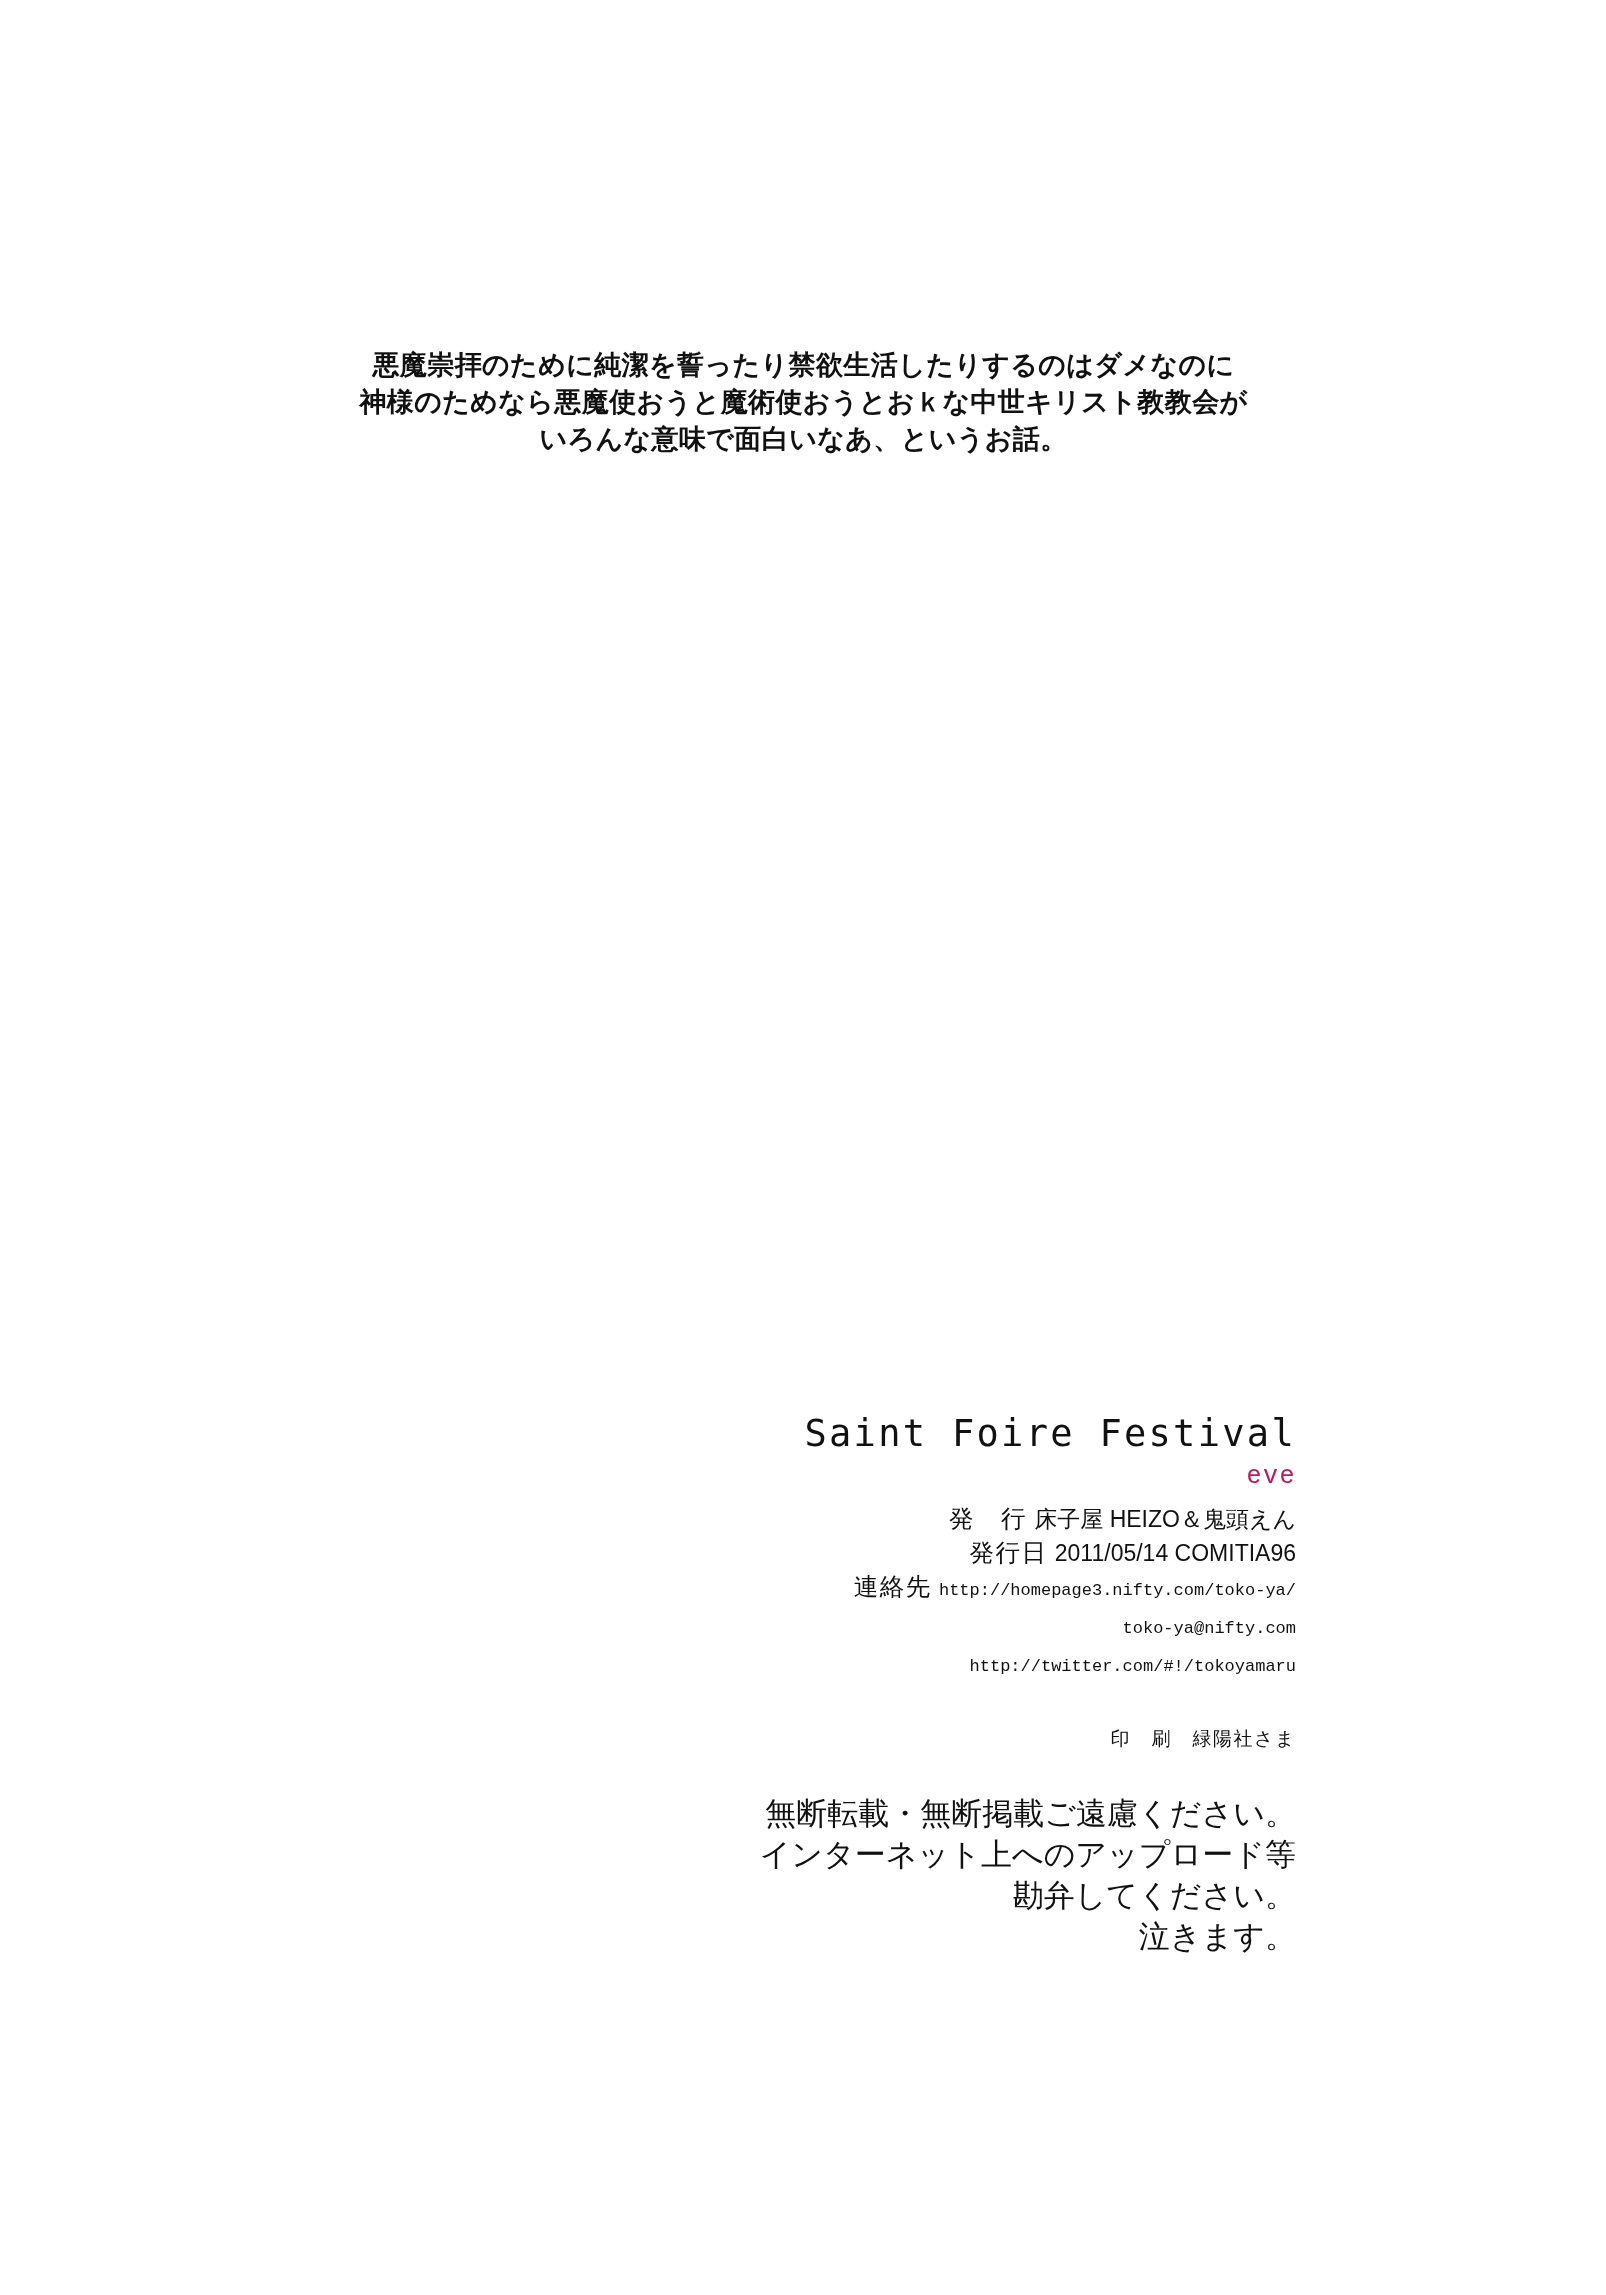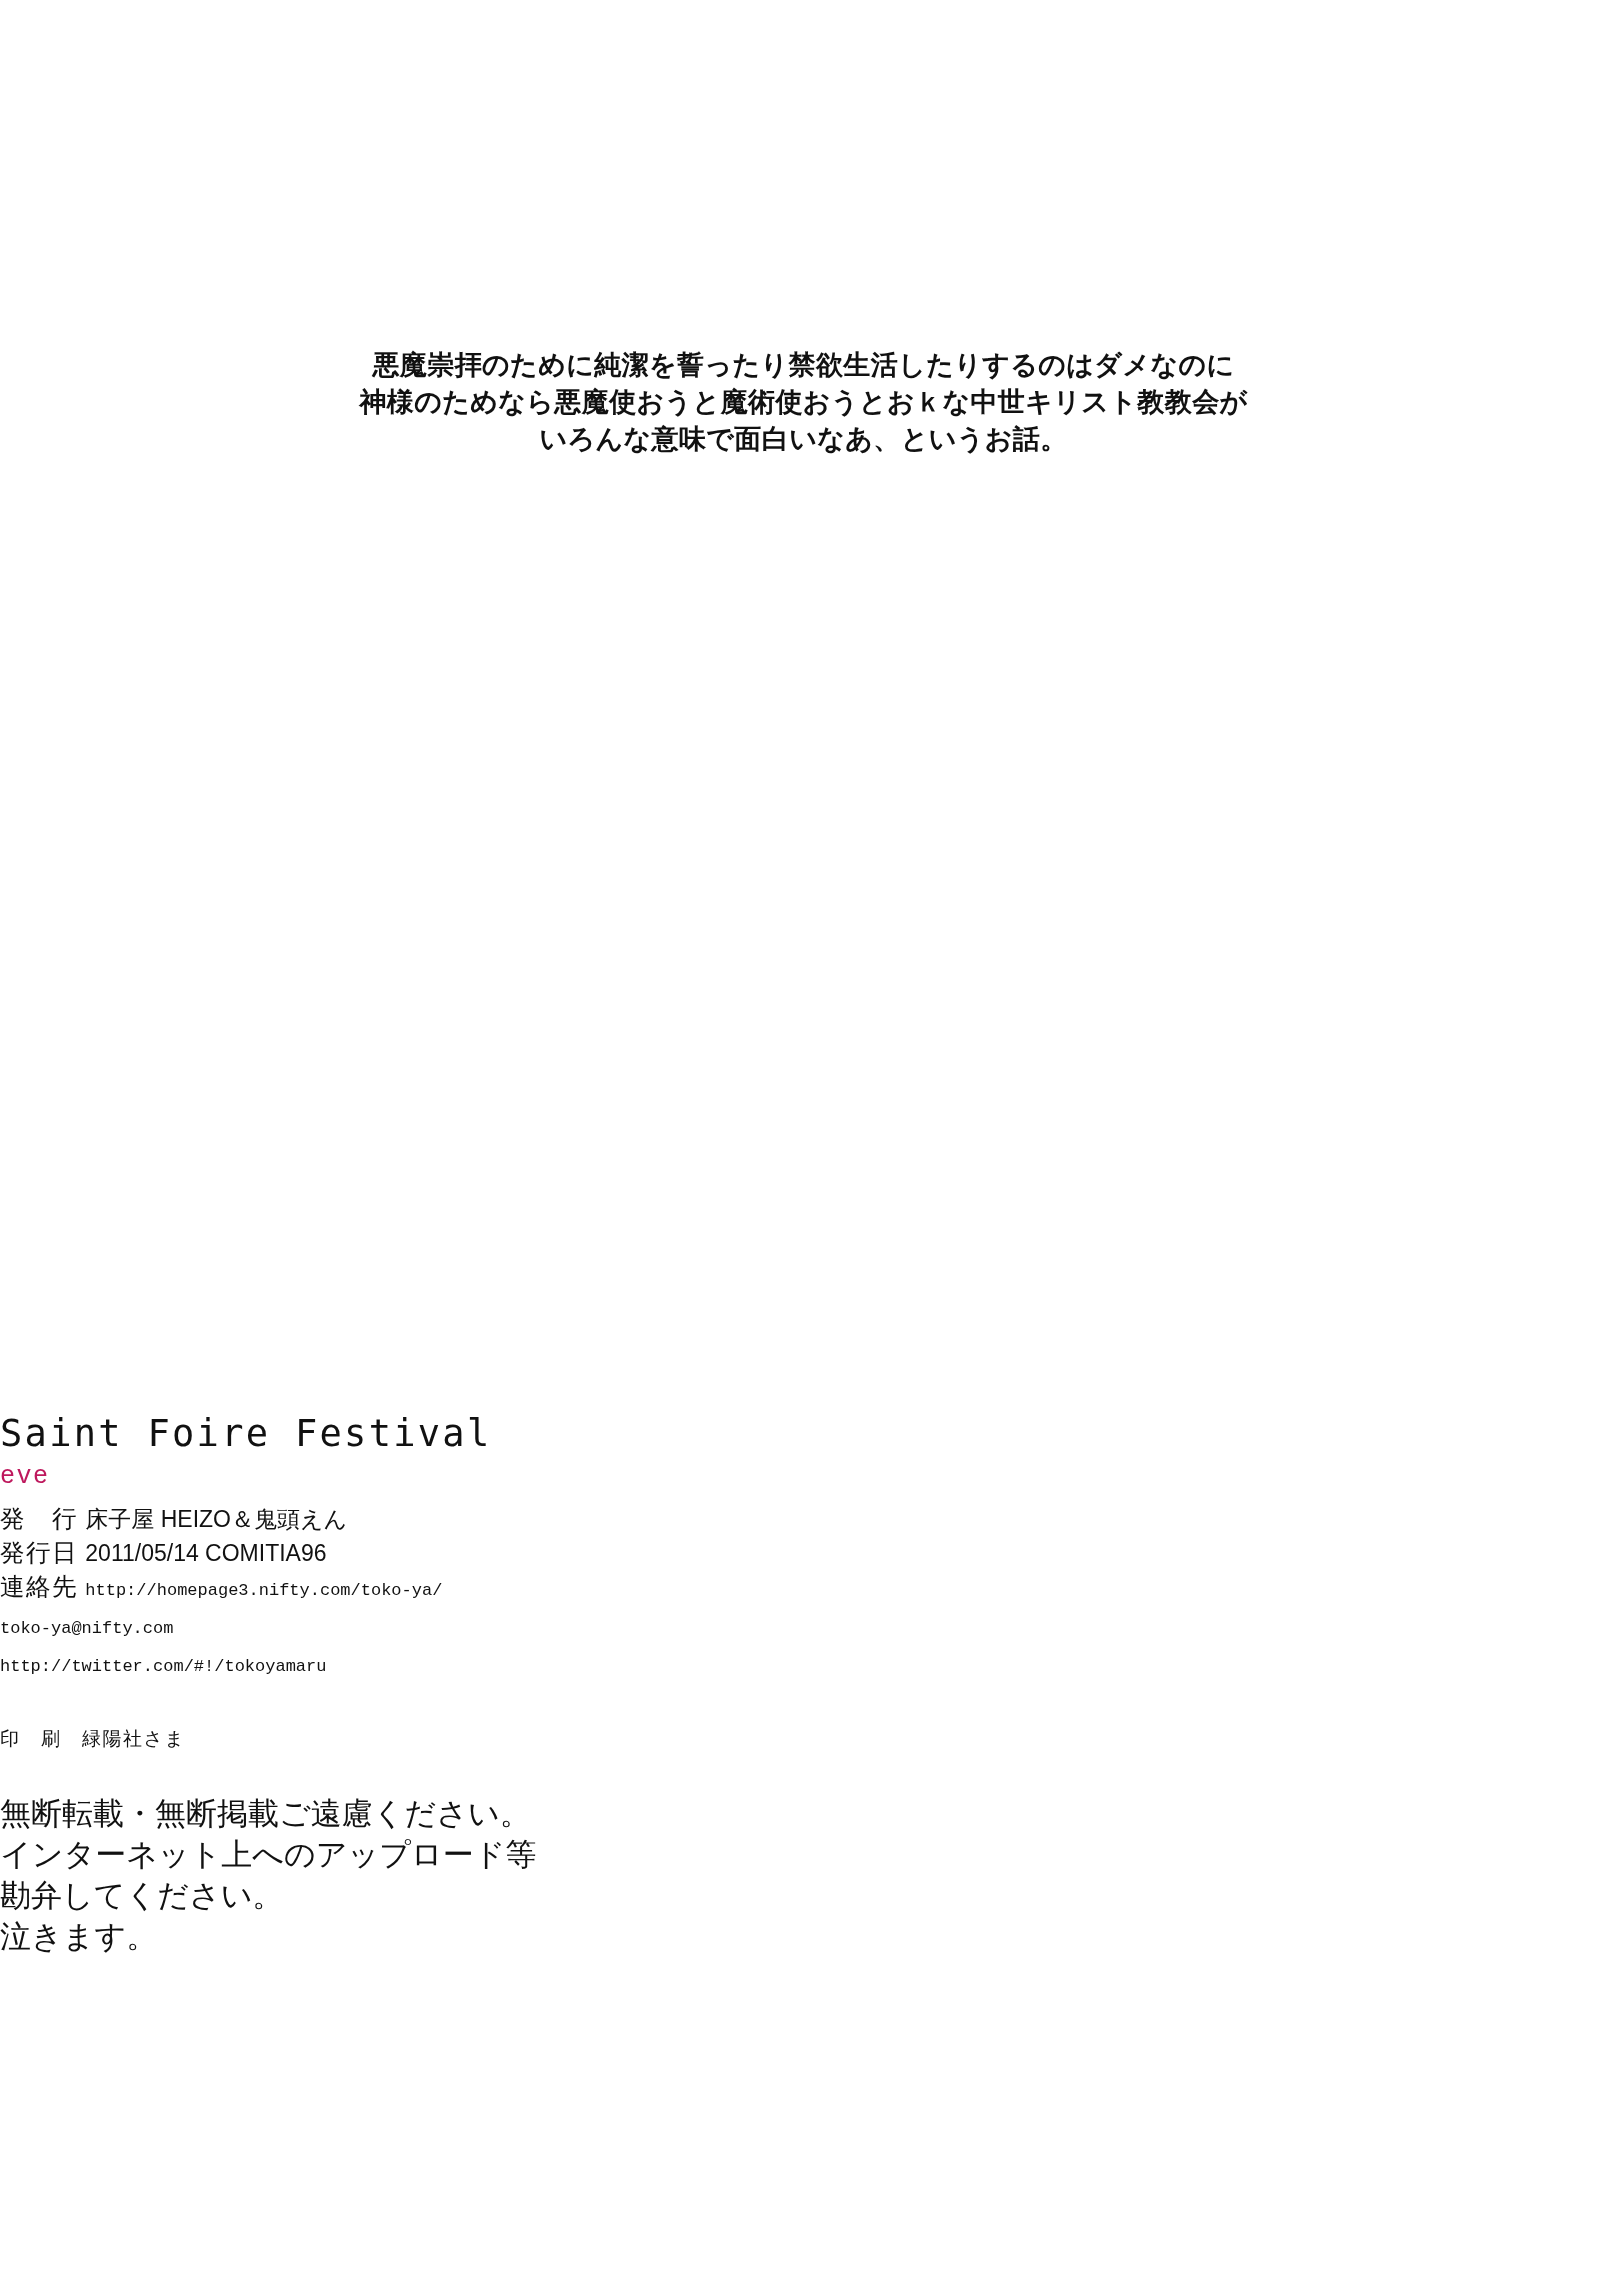--- a/index.html
+++ b/index.html
@@ -39,21 +39,21 @@
     color: #111111;
     white-space: nowrap;
   }
 
   
   .colophon {
     position: absolute;
     top: 1412px;
     left: 0;
     width: 1296px;
-    text-align: left;
+    text-align: right;
   }
 
   .title-main {
     font-family: "DejaVu Sans Mono", monospace;
     font-size: 37px;
     line-height: 44px;
     letter-spacing: 2.3px;
     color: #111111;
   }
   .title-sub {

